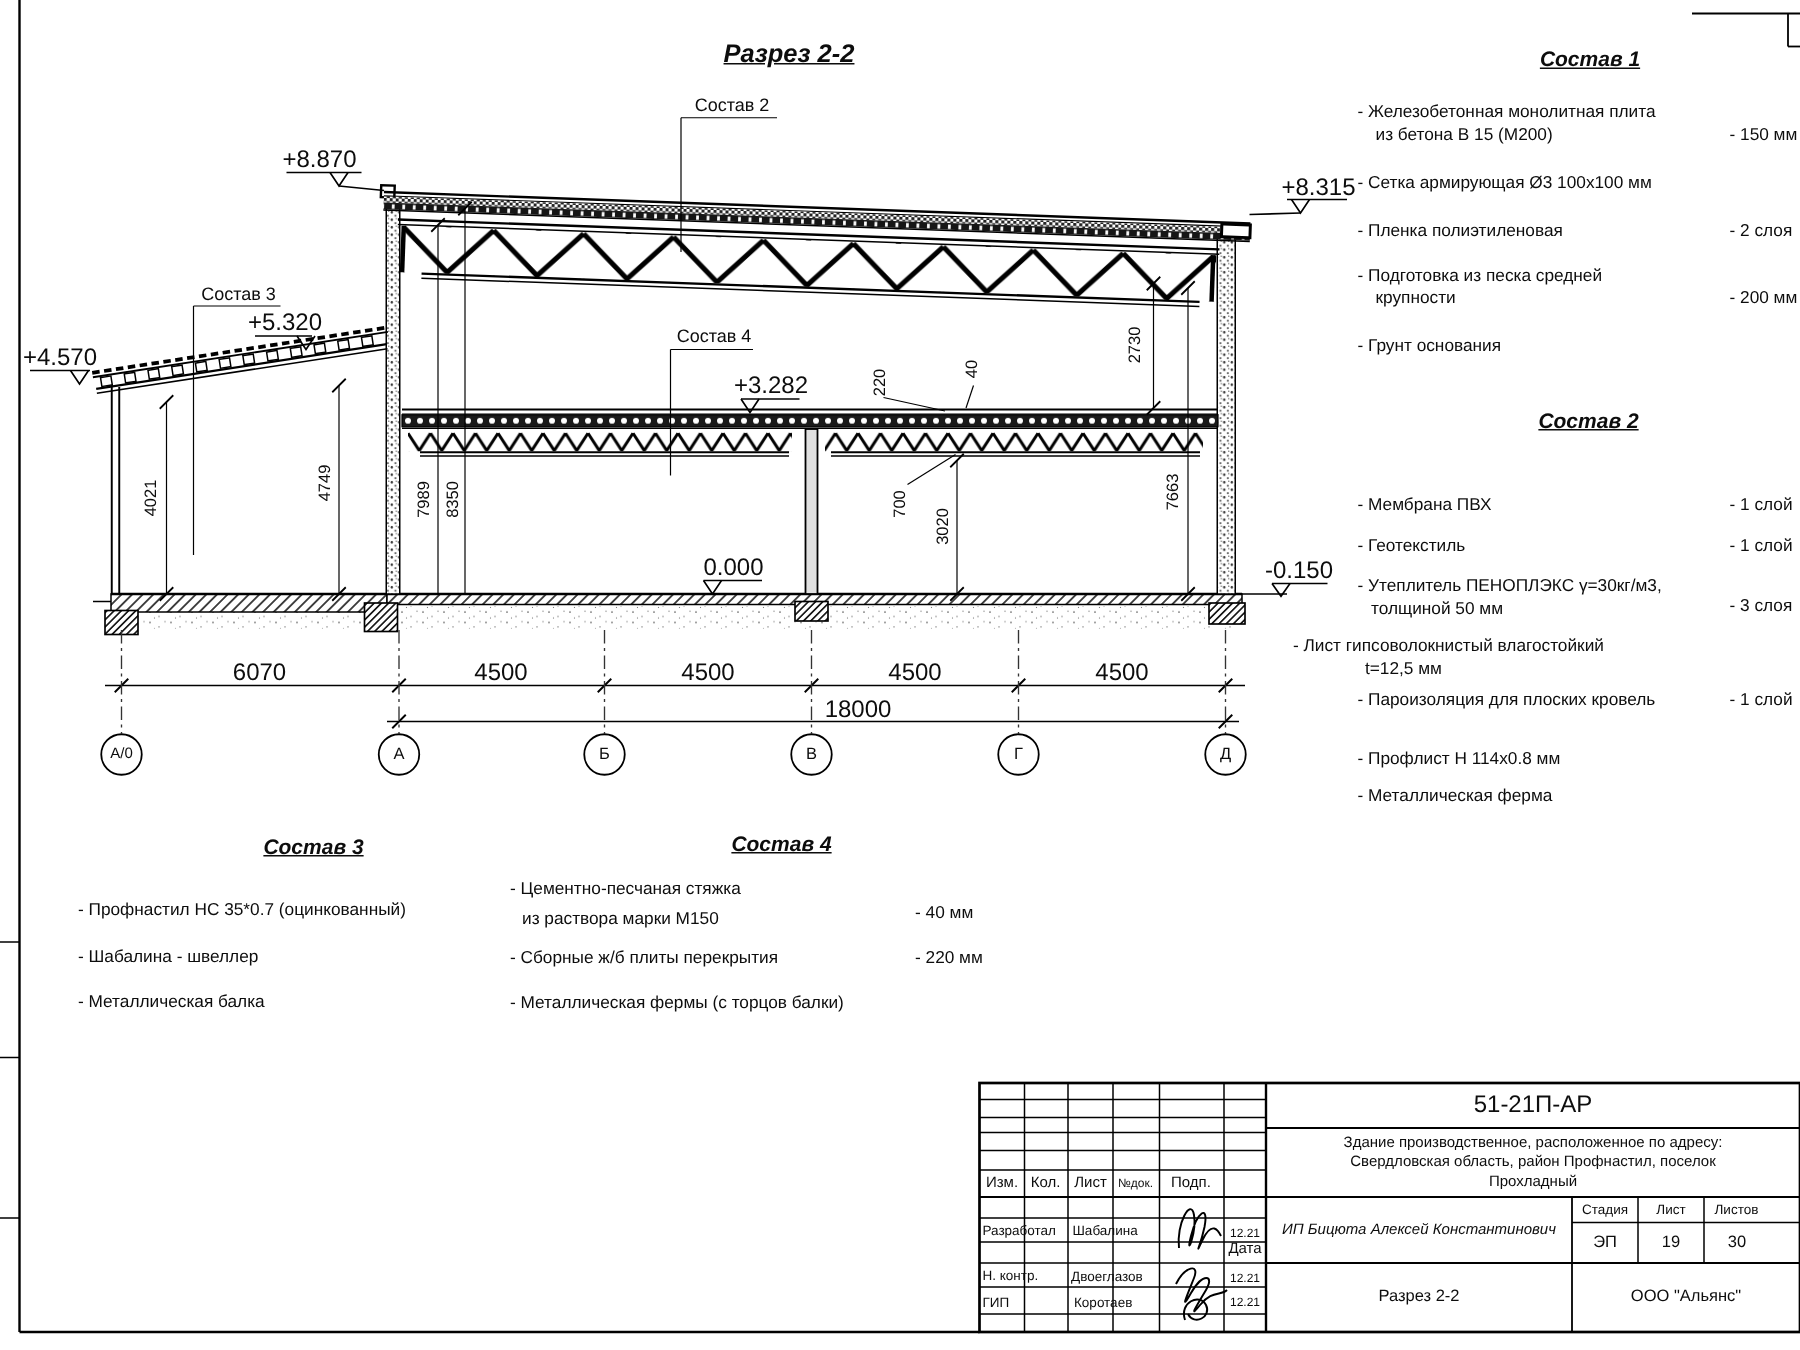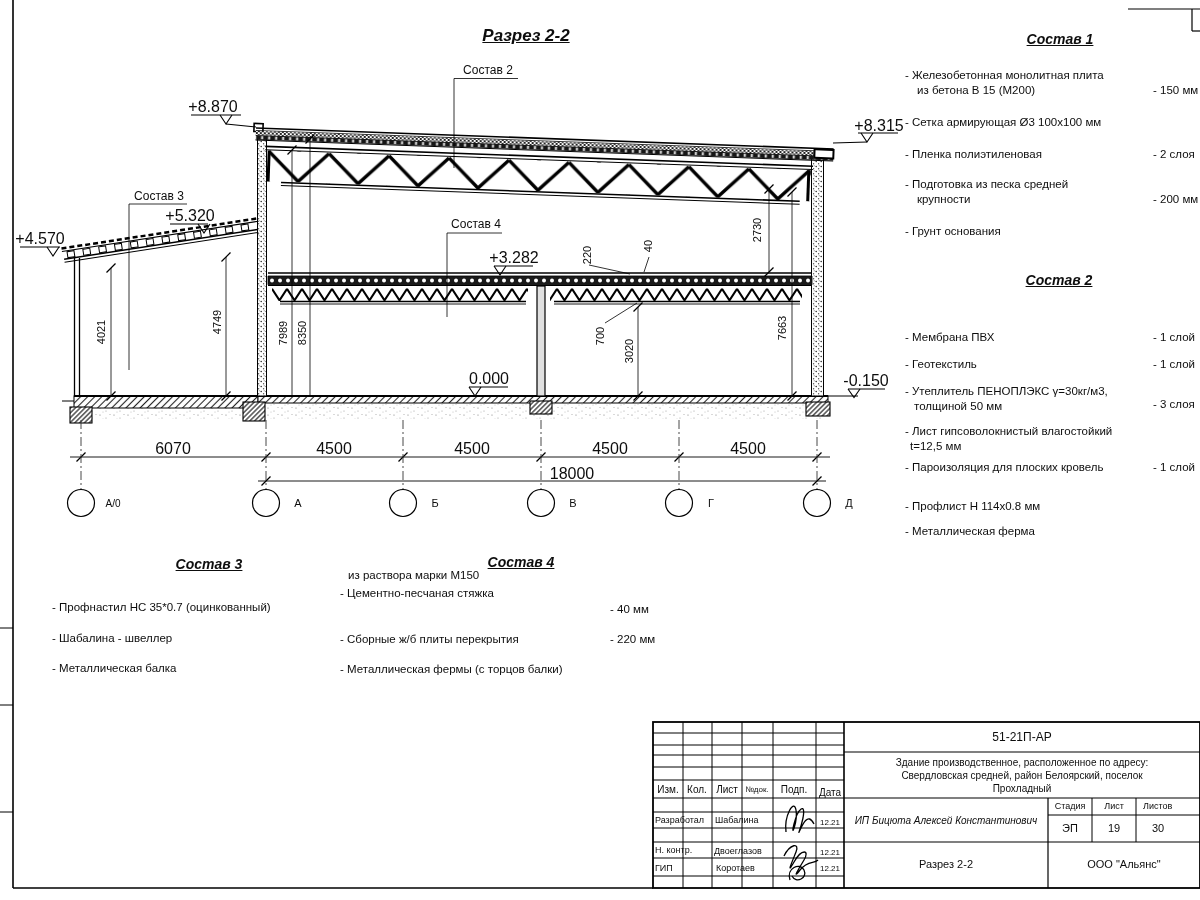--- a/index.html
+++ b/index.html
@@ -5,25 +5,25 @@
   html,body{margin:0;padding:0;background:#fff;}
   #sheet{position:relative;width:1200px;height:900px;background:#fff;overflow:hidden;
          font-family:"Liberation Sans",sans-serif;color:#0d0d0d;}
   #linework{position:absolute;left:0;top:0;width:1200px;height:900px;}
   .t{position:absolute;transform:translate(-50%,-50%);white-space:nowrap;font-size:16px;}
   .tl{position:absolute;transform:translate(0,-50%);white-space:nowrap;font-size:11.5px;}
   .rot{position:absolute;transform:translate(-50%,-50%) rotate(-90deg);white-space:nowrap;font-size:11px;}
   .title{font-size:17px;font-style:italic;font-weight:bold;text-decoration:underline;}
   .head{font-size:14px;font-style:italic;font-weight:bold;text-decoration:underline;}
   .callout{font-size:12px;}
-  .axis{font-size:11px;margin-left:32px;}
+  .axis{font-size:11px;}
   .tb{font-size:10px;}
   .tbs{font-size:9px;}
   .tbd{font-size:8px;}
-  .tbn{font-size:12px;text-align:center;}
+  .tbn{font-size:16px;text-align:center;}
   .tbi{font-size:10px;font-style:italic;}
   .tbv{font-size:11px;}
 </style>
 </head>
 <body>
 
 <div id="sheet">
 
 <svg id="linework" viewBox="0 0 1200 900" xmlns="http://www.w3.org/2000/svg">
   <defs>
@@ -317,60 +317,60 @@
 <span class="tl" style="left:905px;top:231px">- Грунт основания</span>
 
 <span class="t head" style="left:1059px;top:280px">Состав 2</span>
 <span class="tl" style="left:905px;top:337px">- Мембрана ПВХ</span>
 <span class="tl" style="left:1153px;top:337px">- 1 слой</span>
 <span class="tl" style="left:905px;top:364px">- Геотекстиль</span>
 <span class="tl" style="left:1153px;top:364px">- 1 слой</span>
 <span class="tl" style="left:905px;top:391px">- Утеплитель ПЕНОПЛЭКС γ=30кг/м3,</span>
 <span class="tl" style="left:914px;top:406px">толщиной 50 мм</span>
 <span class="tl" style="left:1153px;top:404px">- 3 слоя</span>
-<span class="tl" style="left:905px;top:431px">- Лист гипсоволокнистый влагостойкий</span>
+<span class="tl" style="left:862px;top:431px">- Лист гипсоволокнистый влагостойкий</span>
 <span class="tl" style="left:910px;top:446px">t=12,5 мм</span>
 <span class="tl" style="left:905px;top:467px">- Пароизоляция для плоских кровель</span>
 <span class="tl" style="left:1153px;top:467px">- 1 слой</span>
 <span class="tl" style="left:905px;top:506px">- Профлист Н 114х0.8 мм</span>
 <span class="tl" style="left:905px;top:531px">- Металлическая ферма</span>
 
 <span class="t head" style="left:209px;top:564px">Состав 3</span>
 <span class="tl" style="left:52px;top:607px">- Профнастил НС 35*0.7 (оцинкованный)</span>
 <span class="tl" style="left:52px;top:638px">- Шабалина - швеллер</span>
 <span class="tl" style="left:52px;top:668px">- Металлическая балка</span>
 
 <span class="t head" style="left:521px;top:562px">Состав 4</span>
 <span class="tl" style="left:340px;top:593px">- Цементно-песчаная стяжка</span>
-<span class="tl" style="left:348px;top:575px">из раствора марки М150</span>
+<span class="tl" style="left:348px;top:613px">из раствора марки М150</span>
 <span class="tl" style="left:610px;top:609px">- 40 мм</span>
 <span class="tl" style="left:340px;top:639px">- Сборные ж/б плиты перекрытия</span>
 <span class="tl" style="left:610px;top:639px">- 220 мм</span>
 <span class="tl" style="left:340px;top:669px">- Металлическая фермы (с торцов балки)</span>
 
 <span class="t tb" style="left:668px;top:789px">Изм.</span>
 <span class="t tb" style="left:697px;top:789px">Кол.</span>
 <span class="t tb" style="left:727px;top:789px">Лист</span>
 <span class="t tbd" style="left:757px;top:789px">№док.</span>
 <span class="t tb" style="left:794px;top:789px">Подп.</span>
-<span class="t tb" style="left:830px;top:792px">Дата</span>
+<span class="t tb" style="left:830px;top:833px">Дата</span>
 
 <span class="tl tbs" style="left:655px;top:820px">Разработал</span>
 <span class="tl tbs" style="left:715px;top:820px">Шабалина</span>
 <span class="t tbd" style="left:830px;top:822px">12.21</span>
 <span class="tl tbs" style="left:655px;top:850px">Н. контр.</span>
 <span class="tl tbs" style="left:714px;top:851px">Двоеглазов</span>
 <span class="t tbd" style="left:830px;top:852px">12.21</span>
 <span class="tl tbs" style="left:655px;top:868px">ГИП</span>
 <span class="tl tbs" style="left:716px;top:868px">Коротаев</span>
 <span class="t tbd" style="left:830px;top:868px">12.21</span>
 
 <span class="t tbn" style="left:1022px;top:737px">51-21П-АР</span>
 <span class="t tb" style="left:1022px;top:762px">Здание производственное, расположенное по адресу:</span>
-<span class="t tb" style="left:1022px;top:775px">Свердловская средней, район Белоярский, поселок</span>
+<span class="t tb" style="left:1022px;top:775px">Свердловская область, район Профнастил, поселок</span>
 <span class="t tb" style="left:1022px;top:788px">Прохладный</span>
 <span class="t tbi" style="left:946px;top:820px">ИП Бицюта Алексей Константинович</span>
 <span class="t tbs" style="left:1070px;top:806px">Стадия</span>
 <span class="t tbs" style="left:1114px;top:806px">Лист</span>
 <span class="tl tbs" style="left:1143px;top:806px">Листов</span>
 <span class="t tbv" style="left:1070px;top:828px">ЭП</span>
 <span class="t tbv" style="left:1114px;top:828px">19</span>
 <span class="t tbv" style="left:1158px;top:828px">30</span>
 <span class="t tbv" style="left:946px;top:864px">Разрез 2-2</span>
 <span class="t tbv" style="left:1124px;top:864px">ООО "Альянс"</span>

